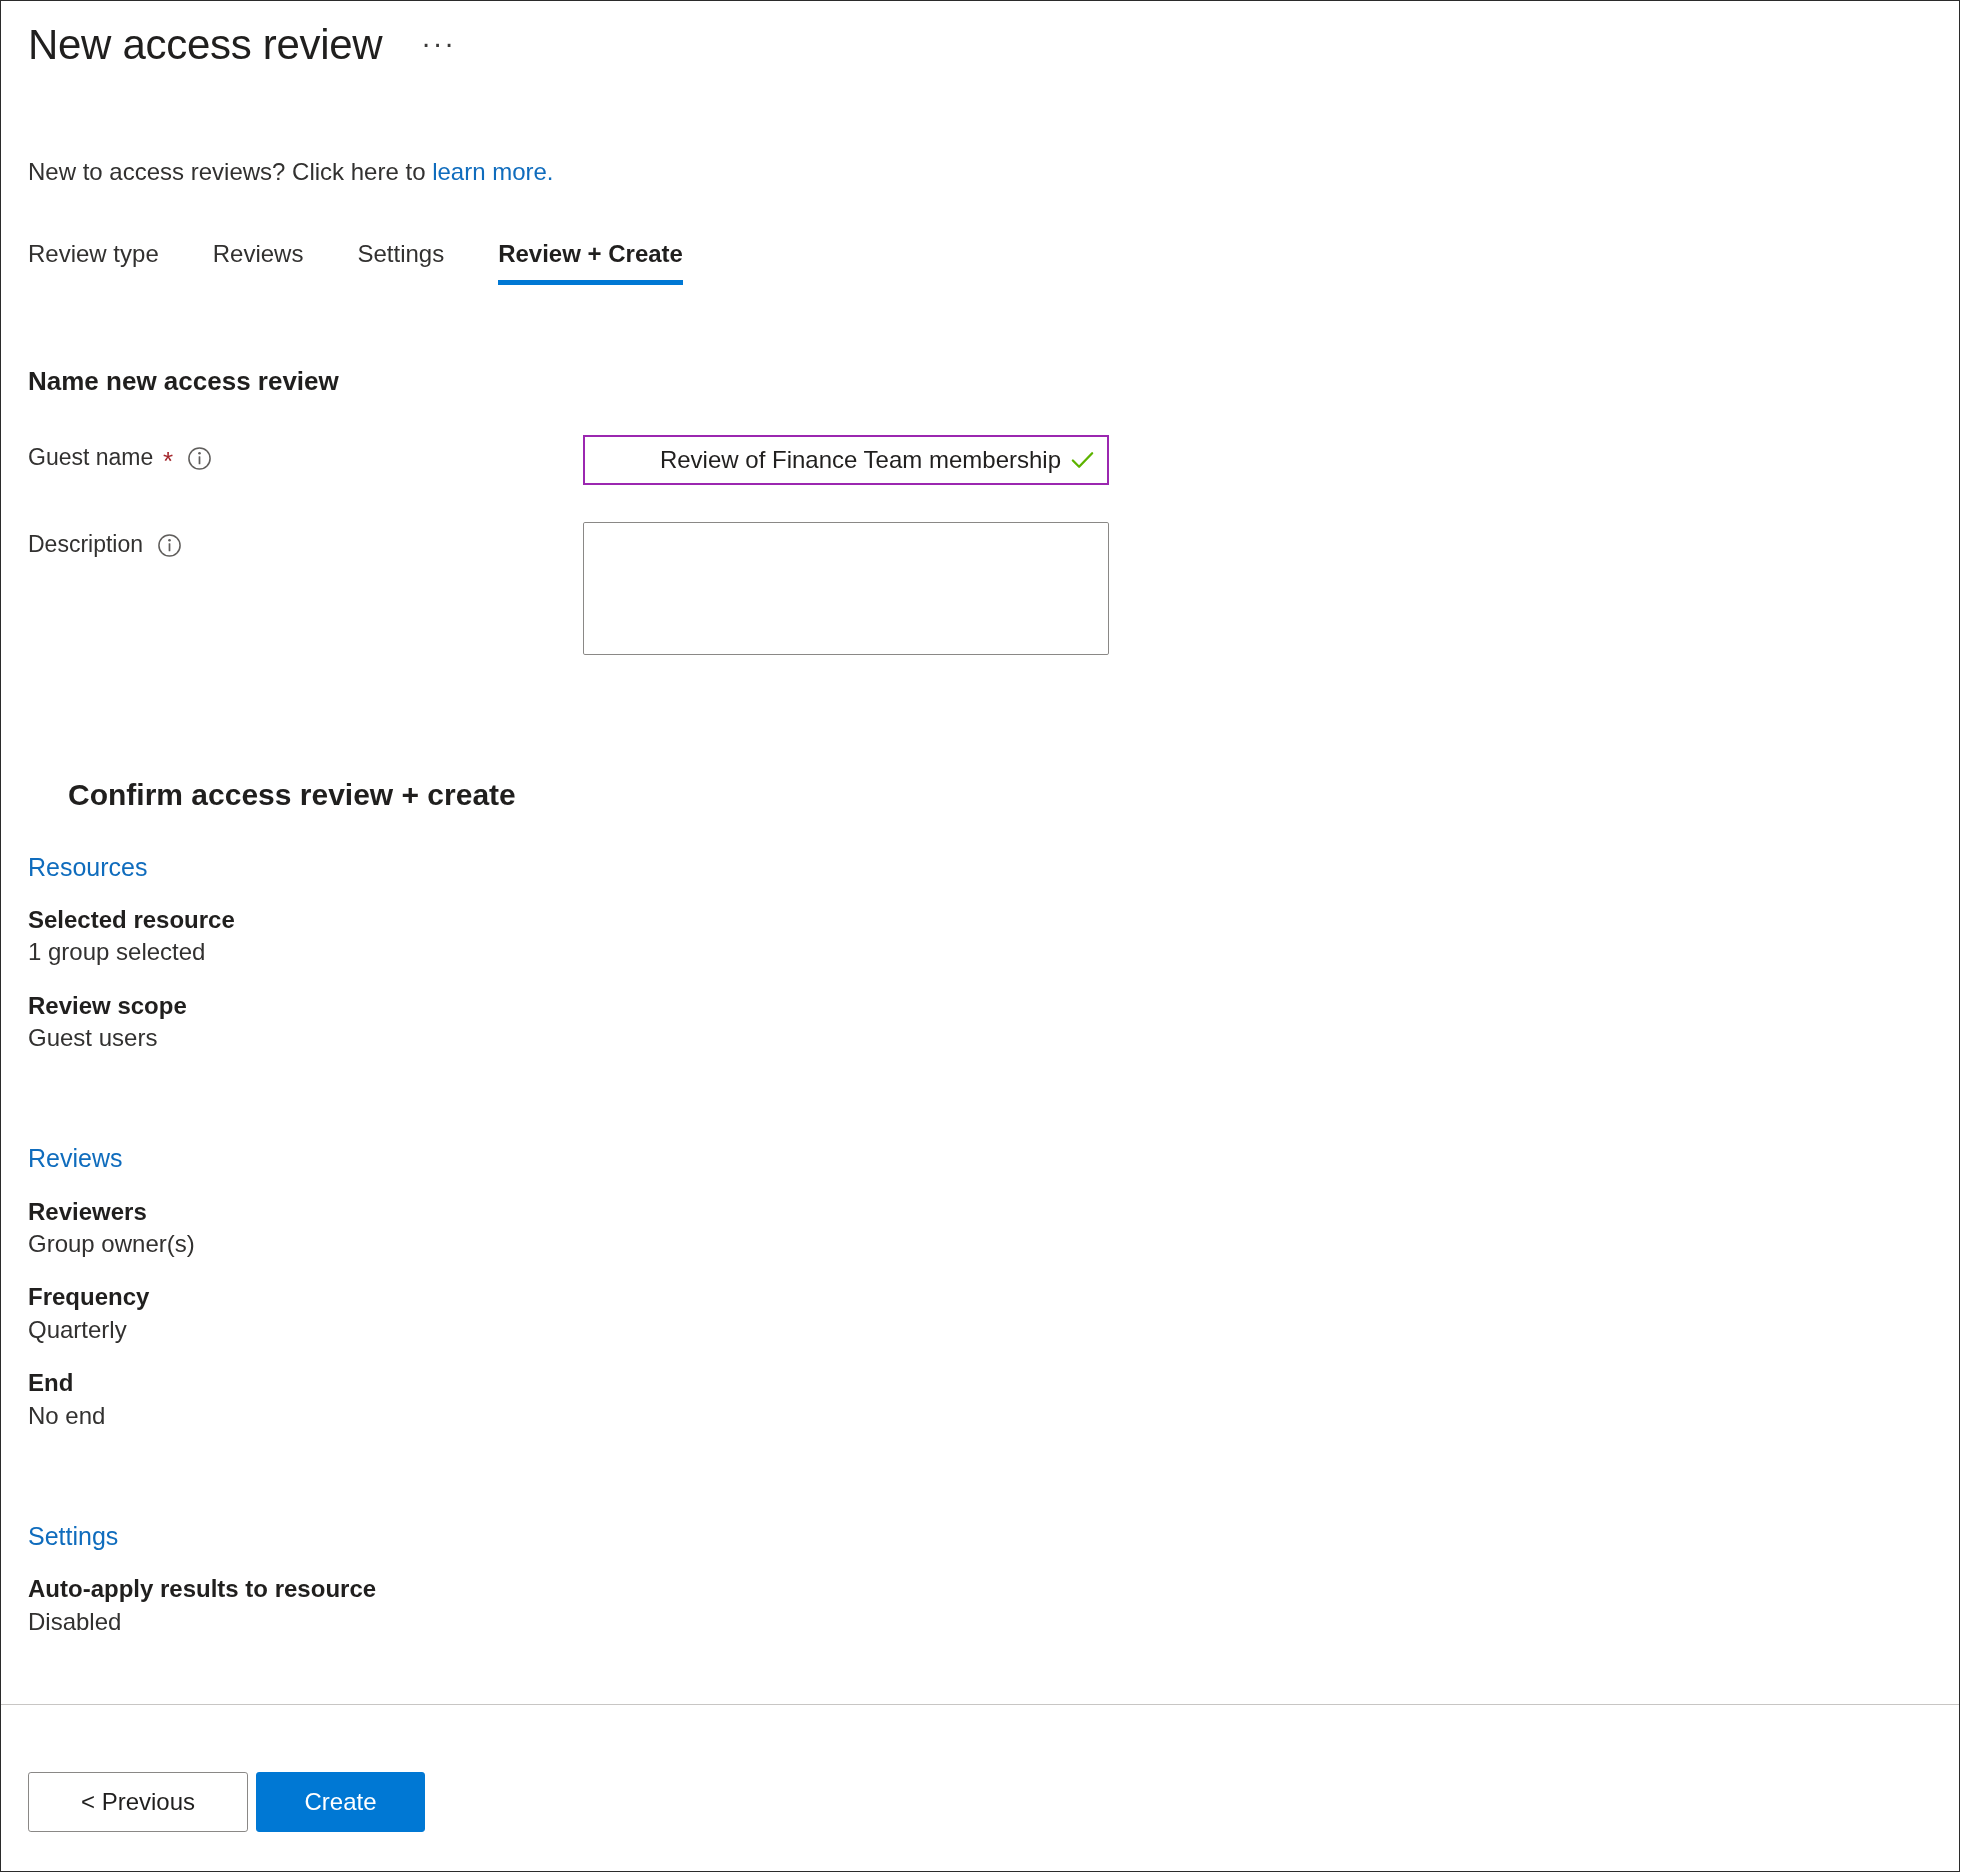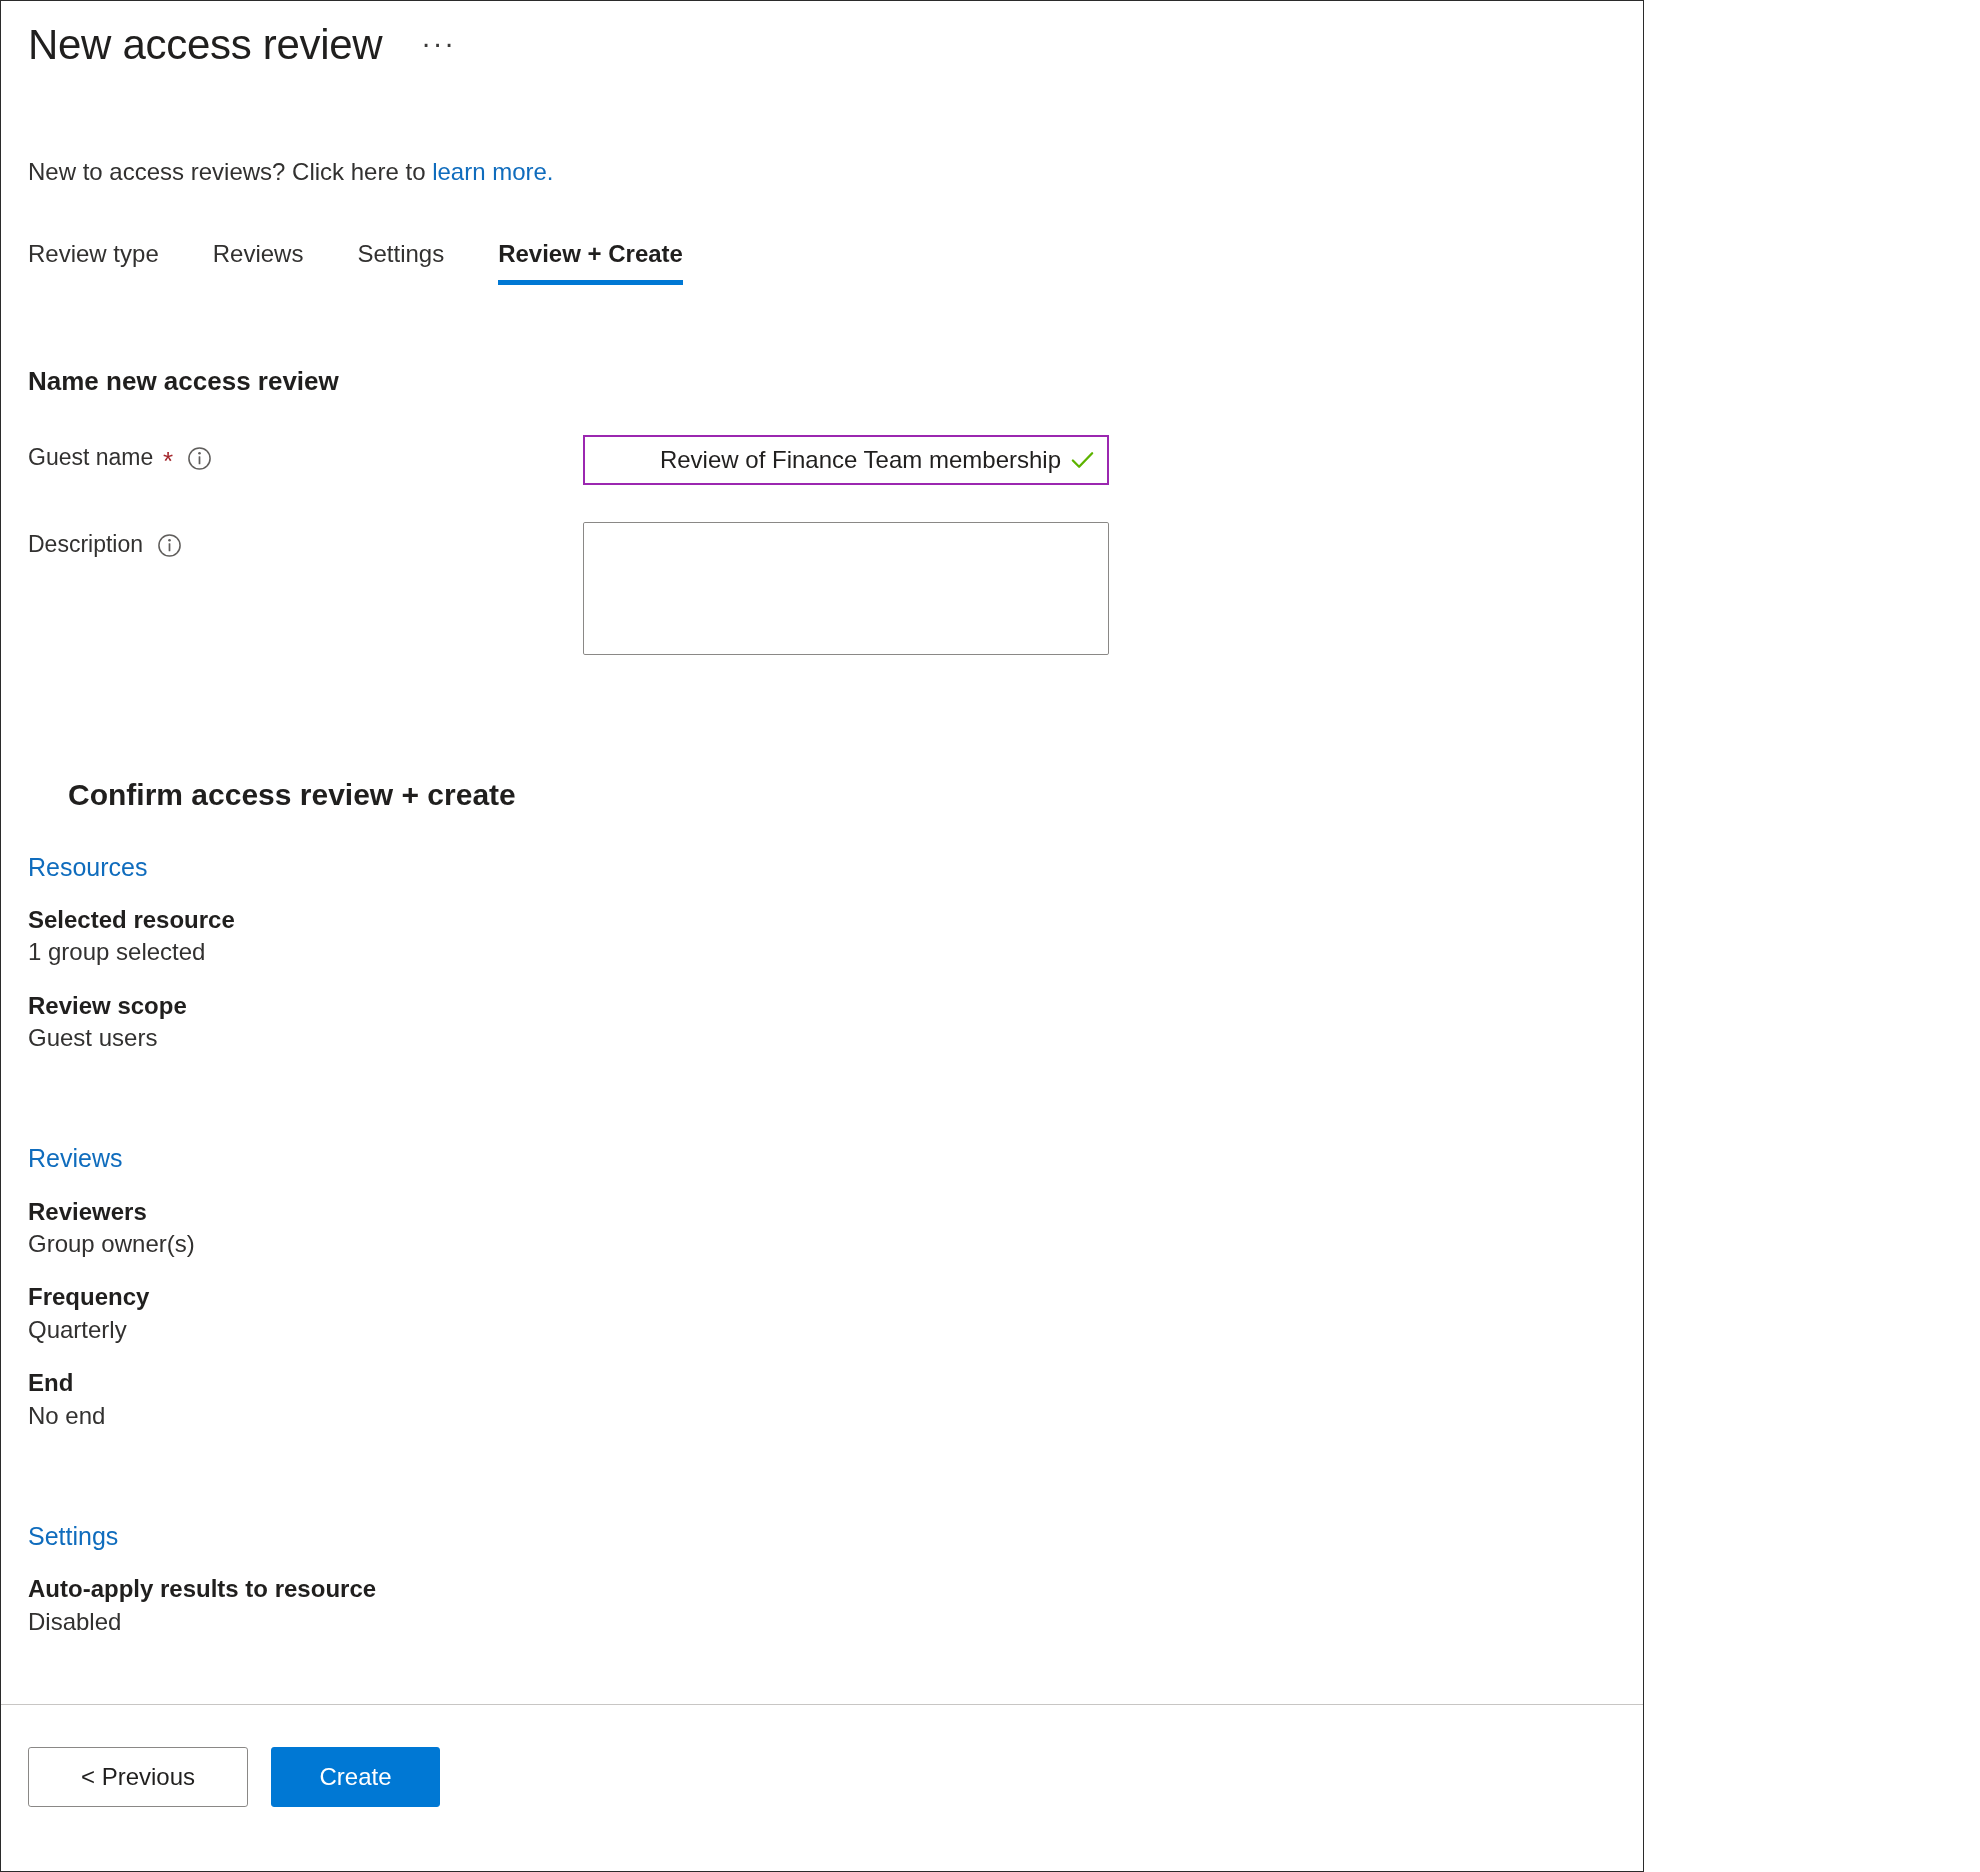--- a/index.html
+++ b/index.html
@@ -8,21 +8,21 @@
     padding: 0;
     background: #ffffff;
   }
   body {
     font-family: "Liberation Sans", "DejaVu Sans", sans-serif;
     color: #323130;
     -webkit-font-smoothing: antialiased;
   }
   .page {
     position: relative;
-    width: 1644px;
+    width: 1960px;
     height: 1872px;
     background: #ffffff;
     border: 1.9px solid #2b2b2b;
     overflow: hidden;
     display: flex;
     flex-direction: column;
   }
   .content {
     flex: 1 1 auto;
     padding: 21px 27px 0 27px;
@@ -215,22 +215,22 @@
     color: #323130;
     line-height: 1.35;
   }
 
   
   .footer {
     flex: 0 0 auto;
     border-top: 1.9px solid #c8c6c4;
     padding: 42px 41px 39px 27px;
     display: flex;
-    align-items: flex-start;
-    gap: 23px;
+    align-items: flex-end;
+    gap: 8px;
     background: #ffffff;
     height: 167px;
   }
   .btn {
     font-family: "Liberation Sans", "DejaVu Sans", sans-serif;
     font-size: 24px;
     cursor: pointer;
     border-radius: 2.9px;
     line-height: 1;
     display: inline-flex;

